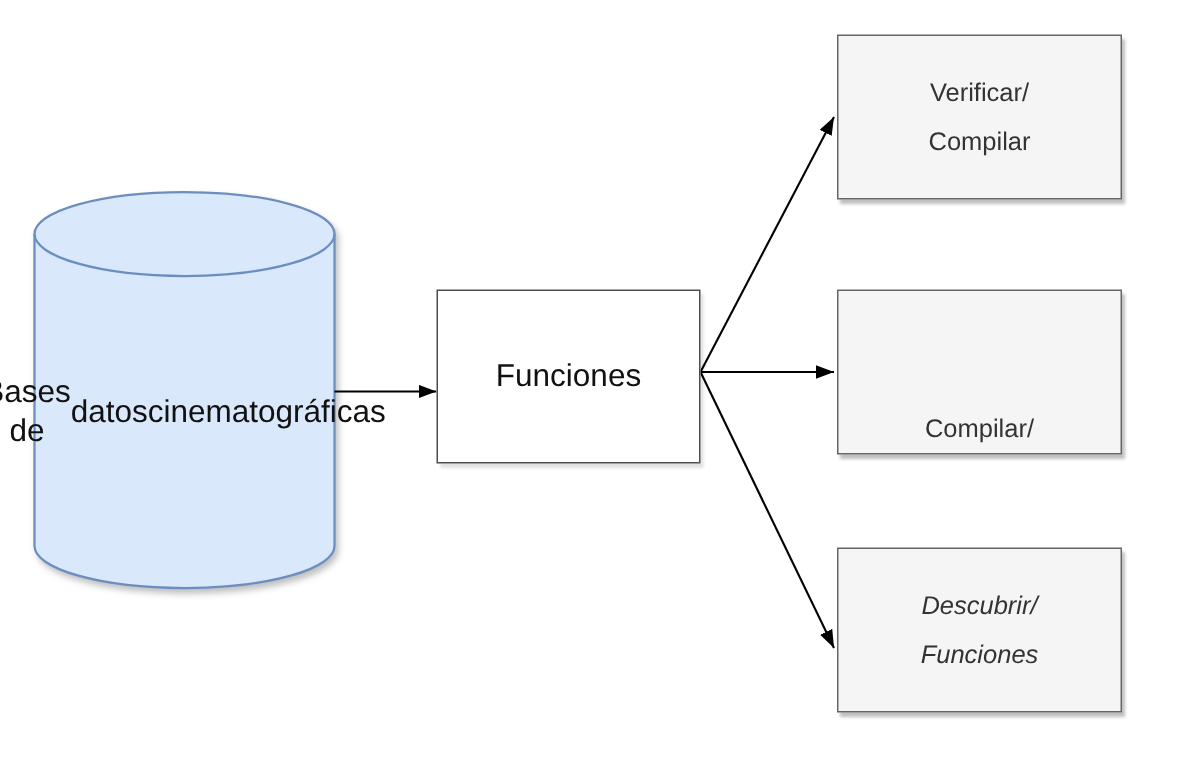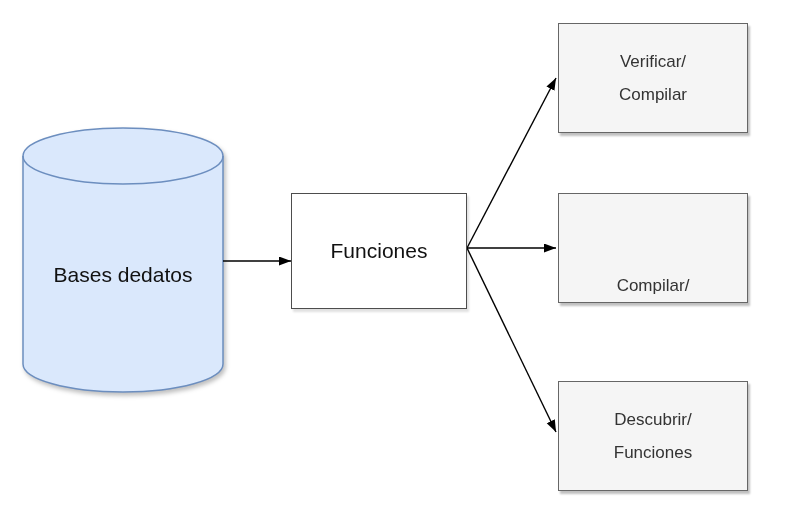--- a/index.html
+++ b/index.html
@@ -89,21 +89,21 @@
     flex-direction: column;
     align-items: center;
     justify-content: center;
     text-align: center;
     font-size: 17px;
     line-height: 33px;
     color: var(--output-text);
   }
   .output-box.pos-1 { top: 23px; }
   .output-box.pos-2 { top: 193px; justify-content: flex-end; }
-  .output-box.pos-3 { top: 381px; }
+  .output-box.pos-3 { top: 365px; font-style: italic; }
 
   .label-line { display: block; }
 </style>
 </head>
 <body>
 
 <div class="canvas">
 
   <svg class="layer" viewBox="0 0 800 513">
     <defs>
@@ -119,20 +119,21 @@
 
     <line class="edge-line" x1="223" y1="261" x2="291" y2="261" marker-end="url(#arrowhead)"></line>
     <line class="edge-line" x1="467" y1="248" x2="556" y2="78" marker-end="url(#arrowhead)"></line>
     <line class="edge-line" x1="467" y1="248" x2="556" y2="248" marker-end="url(#arrowhead)"></line>
     <line class="edge-line" x1="467" y1="248" x2="556" y2="432" marker-end="url(#arrowhead)"></line>
   </svg>
 
   <div class="cylinder-label">
     <span class="label-line">Bases de</span>
     <span class="label-line">datos</span>
+    <span class="label-line">cinematográficas</span>
   </div>
 
   <div class="process-box">
     <span>Funciones</span>
   </div>
 
   <div class="output-box pos-1">
     <span class="label-line">Verificar/</span>
     <span class="label-line">Compilar</span>
   </div>

